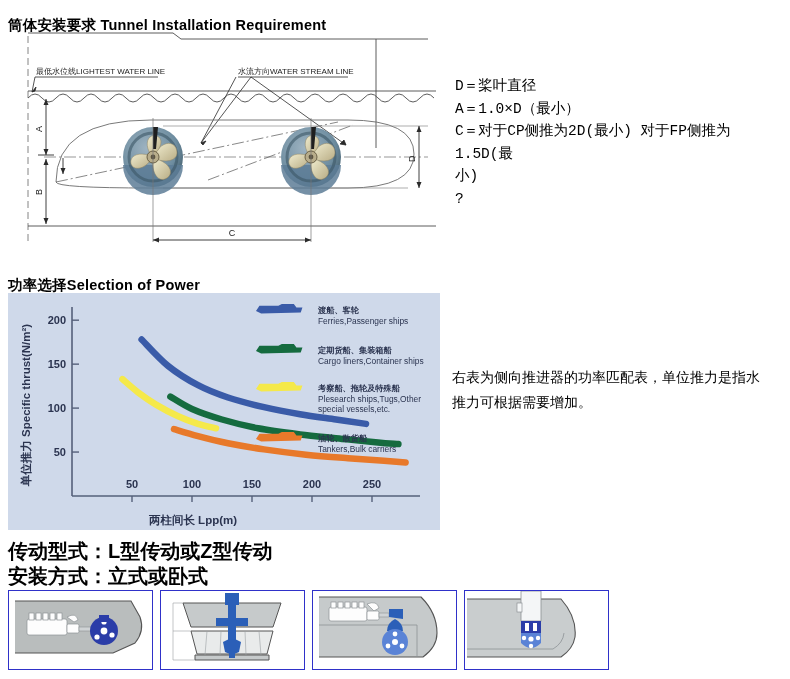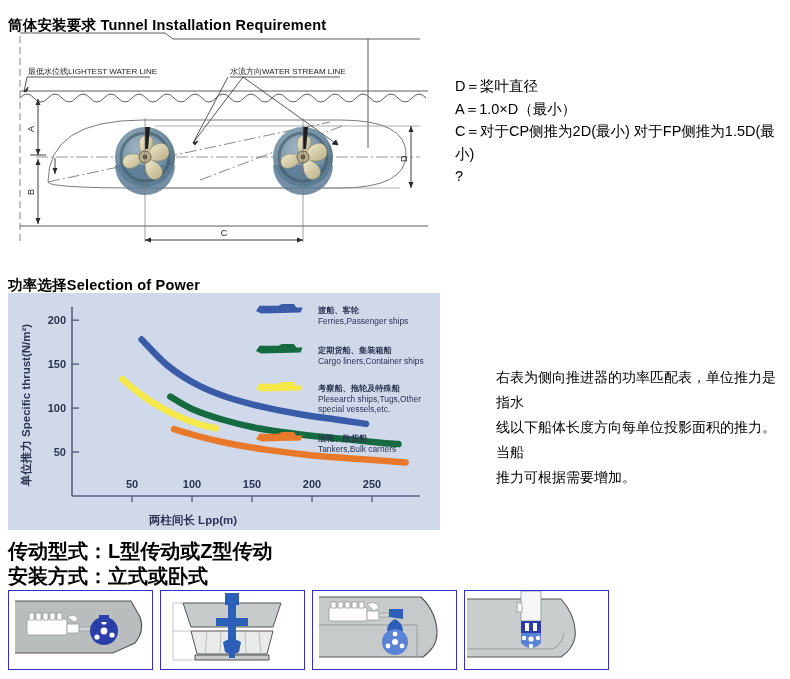--- a/index.html
+++ b/index.html
@@ -12,40 +12,40 @@
     overflow:hidden;
   }
   .abs{position:absolute;}
 
   
   .section-title{
     font-size:14.5px;font-weight:bold;letter-spacing:.2px;white-space:nowrap;margin-top:8px;
   }
 
   
-  #tunnel-drawing{left:0;top:30px;width:430px;height:228px;}
+  #tunnel-drawing{left:8px;top:30px;width:430px;height:228px;}
   #tunnel-drawing svg{display:block;}
 
   
-  #formula-block{left:455px;top:75px;width:330px;}
+  #formula-block{left:455px;top:75px;width:330px;font-family:Liberation Mono, monospace;}
   .formula-line{
     font-size:14.5px;line-height:22.5px;color:#000;
   }
 
   
   #power-chart{
     left:8px;top:293px;width:432px;height:237px;
     background:#cfd9ea;
     overflow:hidden;
   }
   #power-chart svg{display:block;}
 
   
   #chart-note{left:452px;top:365px;width:332px;}
-  .note-line{font-size:14px;line-height:25px;margin-left:44px;}
+  .note-line{font-size:14px;line-height:25px;}
 
   
   .spec-line{font-size:20px;font-weight:bold;white-space:nowrap;}
 
   
   #photo-row{left:8px;top:590px;width:620px;height:82px;display:flex;gap:7px;}
   .photo-cell{
     width:145px;height:80px;
     border:1.5px solid #2f31c9;
     background:#ffffff;
@@ -248,21 +248,20 @@
         </g>
       </g>
 
     <text id="x-axis-title" x="185" y="231" font-size="11.5" font-weight="bold" fill="#2b3450" text-anchor="middle" font-family="'Liberation Sans',sans-serif">两柱间长  Lpp(m)</text>
     <text id="y-axis-title" x="22" y="112" font-size="11.5" font-weight="bold" fill="#2b3450" text-anchor="middle" transform="rotate(-90 22 112)" font-family="'Liberation Sans',sans-serif">单位推力  Specific thrust(N/m²)</text>
   </svg>
 </div>
 
 <div class="abs" id="chart-note">
   <div class="note-line">右表为侧向推进器的功率匹配表，单位推力是指水</div>
-  <div class="note-line">线以下船体长度方向每单位投影面积的推力。当船</div>
   <div class="note-line">推力可根据需要增加。</div>
 </div>
 
 <div class="abs spec-line" style="left:8px;top:538px;">传动型式：L型传动或Z型传动</div>
 <div class="abs spec-line" style="left:8px;top:563px;">安装方式：立式或卧式</div>
 
 <div class="abs" id="photo-row">
 
   <div class="photo-cell" style="border-color: rgb(47, 49, 201);">
     <svg width="142" height="77" viewBox="0 0 142 77">

